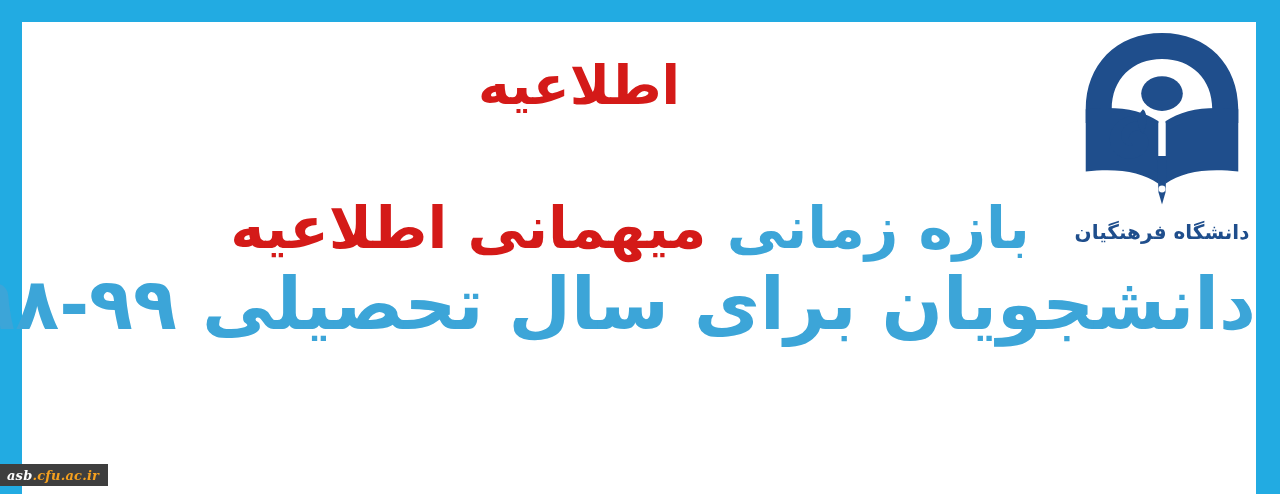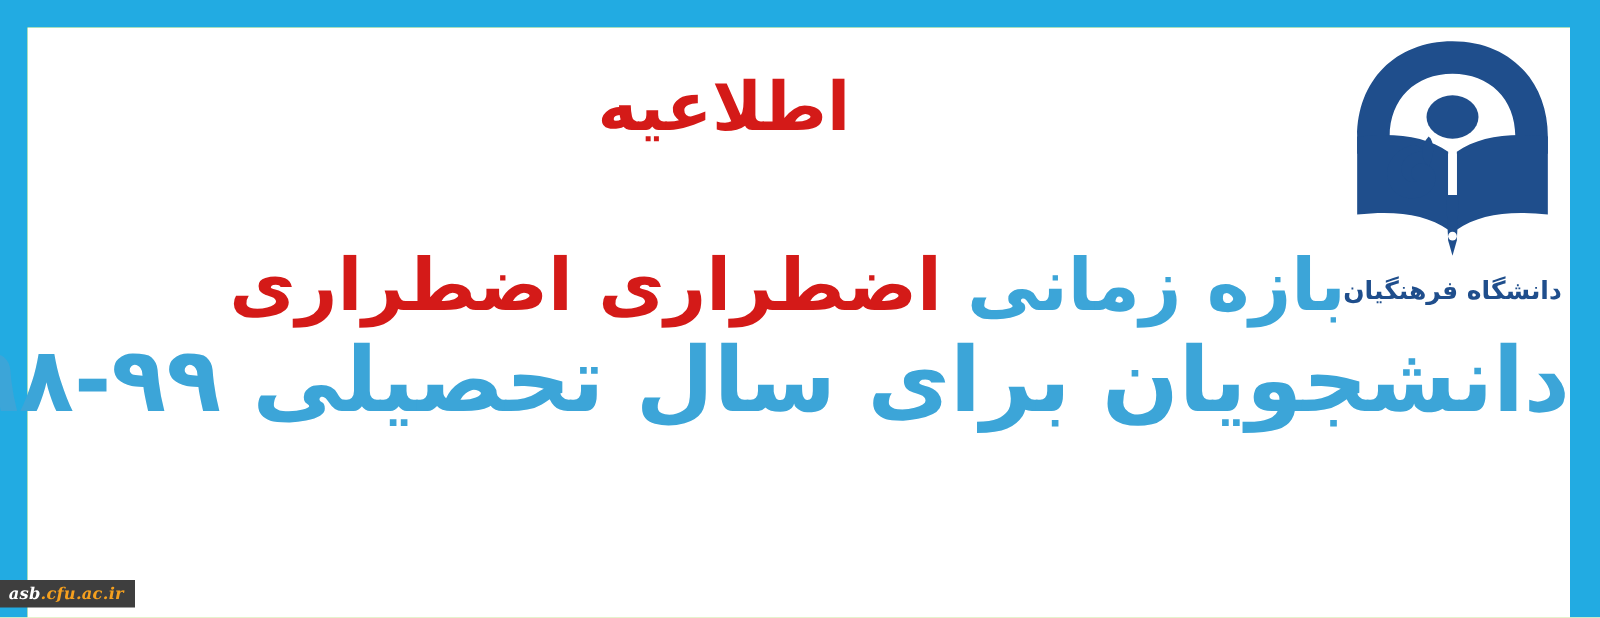--- a/index.html
+++ b/index.html
@@ -9,21 +9,21 @@
     background: #ffffff;
   }
   body {
     font-family: "DejaVu Sans", sans-serif;
   }
 
   .poster {
     position: relative;
     width: 1280px;
     height: 494px;
-    background: #84cc16;
+    background: #0369a1;
     overflow: hidden;
     box-sizing: border-box;
   }
 
   
   .frame-left {
     position: absolute;
     left: 0; top: 0;
     width: 22px; height: 494px;
     background: #22ABE2;
@@ -147,21 +147,21 @@
   <div class="frame-right"></div>
 
   <div class="canvas">
 
     <div class="headline">
       <p class="title-notice">اطلاعیه</p>
     </div>
 
     <div class="body-lines">
       <p class="line line-1">
-        <span class="seg-blue">بازه زمانی</span><span>&nbsp;</span><span class="seg-red">اضطراری اضطراری</span>
+        <span class="seg-blue">بازه زمانی</span><span>&nbsp;</span><span class="seg-red">میهمانی اطلاعیه</span>
       </p>
       <p class="line line-2">دانشجویان برای سال تحصیلی ۹۹-۹۸</p>
     </div>
 
     <div class="logo">
       <svg class="logo-mark" viewBox="0 0 200 210" xmlns="http://www.w3.org/2000/svg">
 
         <path d="M100 8
                  C 47 8, 12 45, 12 96
                  L 12 112

